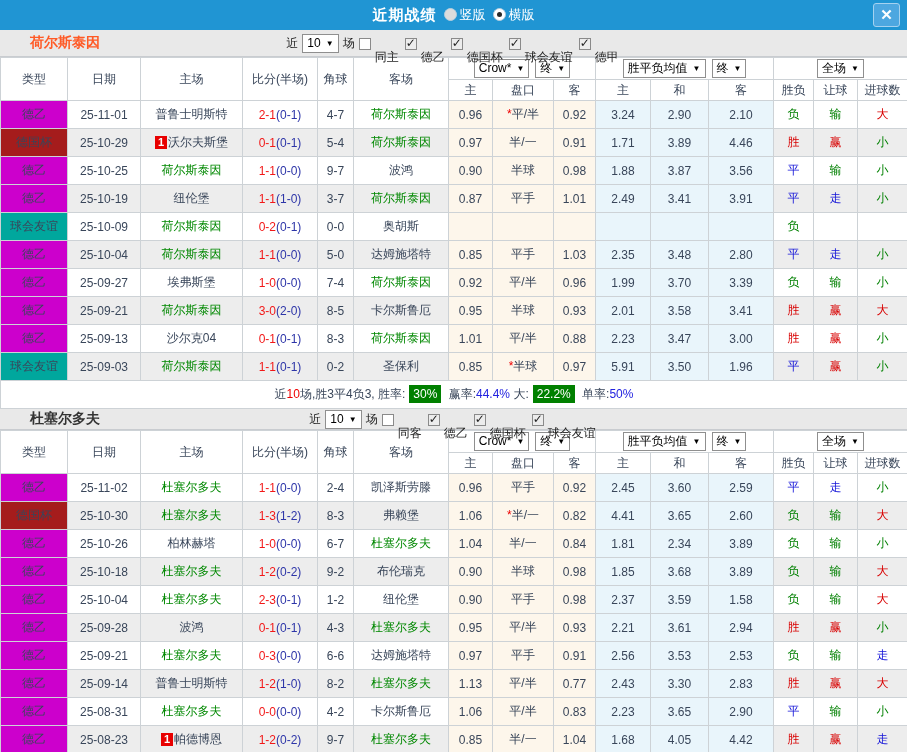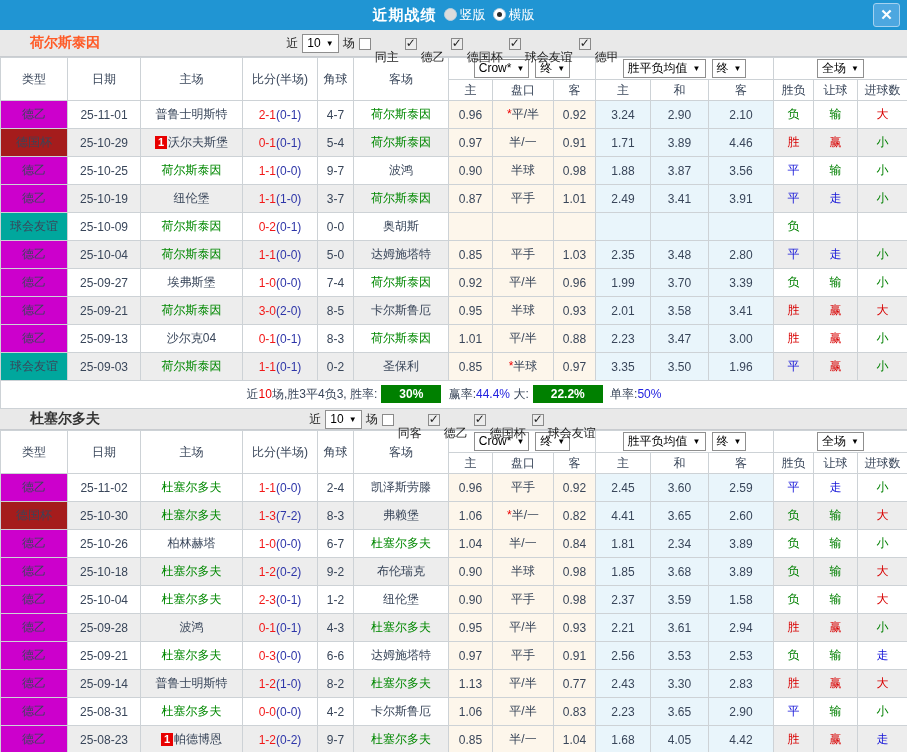--- a/index.html
+++ b/index.html
@@ -41,21 +41,21 @@
   td.wcell{background:#fff;}
   td.crow{background:#fdf6eb;}
   td.avgc{background:#e9f5fb;}
   td.cell-type{color:#fff;}
   .green-team{color:#008800;}
   .score-main{color:#f21818;}
   .score-half{color:#2d35a8;}
   .star{color:#ee0000;}
   .badge1{display:inline-block;background:#e80000;color:#fff;font-size:11px;line-height:13px;padding:0 3px;margin-right:1px;font-weight:bold;}
   td.summary-cell{font-size:13px;color:#222;background:#fff;}
-  .sm-badge{background:#008000;color:#fff;font-weight:bold;padding:2px 18px;margin:0 4px;}
+  .sm-badge{background:#008000;color:#fff;font-weight:normal;padding:2px 4px;margin:0 4px;}
   .sm-blue{color:#2222e0;}
   .sm-red{color:#ee0000;}
 </style>
 </head>
 <body>
 
 <div class="app">
 
   <div class="titlebar">
     <span class="title">近期战绩</span>
@@ -305,21 +305,21 @@
         <tr class="alt">
           <td class="cell-type" style="background: rgb(0, 167, 157);">球会友谊</td>
           <td class="wcell">25-09-03</td>
           <td class="wcell"><span class="green-team">荷尔斯泰因</span></td>
           <td class="wcell"><span class="score-main">1-1</span><span class="score-half">(0-1)</span></td>
           <td class="wcell">0-2</td>
           <td class="wcell"><span>圣保利</span></td>
           <td class="crow">0.85</td>
           <td class="crow"><span class="star">*</span><span>半球</span></td>
           <td class="crow">0.97</td>
-          <td class="avgc">3.35</td>
+          <td class="avgc">5.91</td>
           <td class="avgc">3.50</td>
           <td class="avgc">1.96</td>
           <td class="wcell" style="color: rgb(20, 20, 216);">平</td>
           <td class="wcell" style="color: rgb(216, 0, 0);">赢</td>
           <td class="wcell" style="color: rgb(0, 128, 0);">小</td>
         </tr>
         <tr>
           <td class="summary-cell" colspan="15"><span>近</span><span class="sm-red">10</span><span>场,胜3平4负3, 胜率:</span><span class="sm-badge">30%</span><span> 赢率:</span><span class="sm-blue">44.4%</span><span> 大:</span><span class="sm-badge">22.2%</span><span> 单率:</span><span class="sm-blue">50%</span></td>
         </tr>
       </tbody>
@@ -417,21 +417,21 @@
           <td class="avgc">3.60</td>
           <td class="avgc">2.59</td>
           <td class="wcell" style="color: rgb(20, 20, 216);">平</td>
           <td class="wcell" style="color: rgb(20, 20, 216);">走</td>
           <td class="wcell" style="color: rgb(0, 128, 0);">小</td>
         </tr>
         <tr class="alt">
           <td class="cell-type" style="background: rgb(165, 28, 28);">德国杯</td>
           <td class="wcell">25-10-30</td>
           <td class="wcell"><span class="green-team">杜塞尔多夫</span></td>
-          <td class="wcell"><span class="score-main">1-3</span><span class="score-half">(7-2)</span></td>
+          <td class="wcell"><span class="score-main">1-3</span><span class="score-half">(1-2)</span></td>
           <td class="wcell">8-3</td>
           <td class="wcell"><span>弗赖堡</span></td>
           <td class="crow">1.06</td>
           <td class="crow"><span class="star">*</span><span>半/一</span></td>
           <td class="crow">0.82</td>
           <td class="avgc">4.41</td>
           <td class="avgc">3.65</td>
           <td class="avgc">2.60</td>
           <td class="wcell" style="color: rgb(0, 128, 0);">负</td>
           <td class="wcell" style="color: rgb(0, 128, 0);">输</td>

